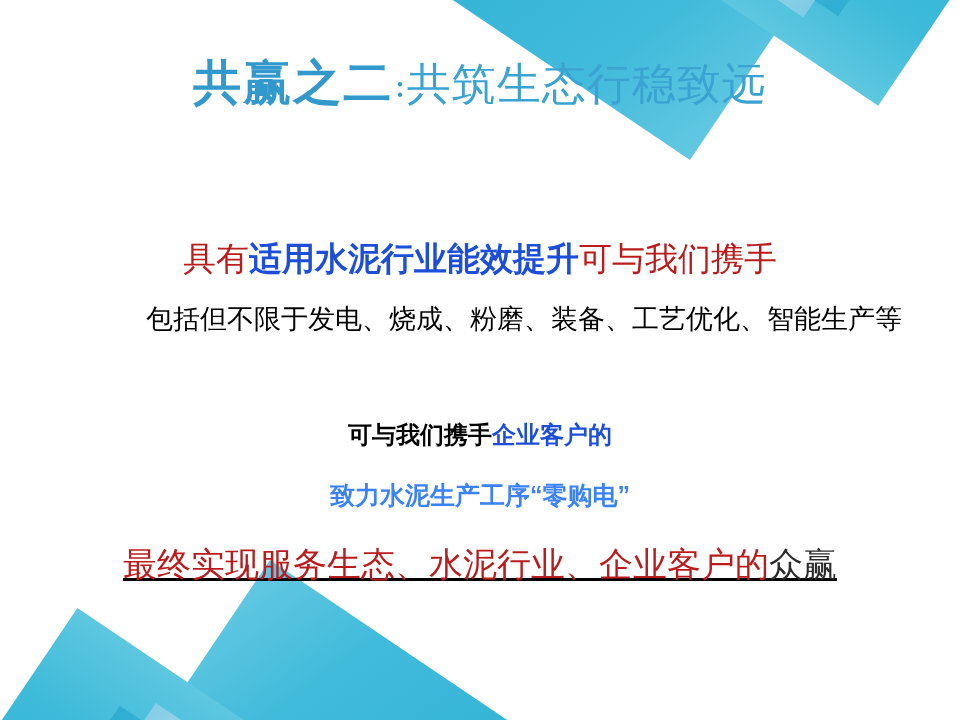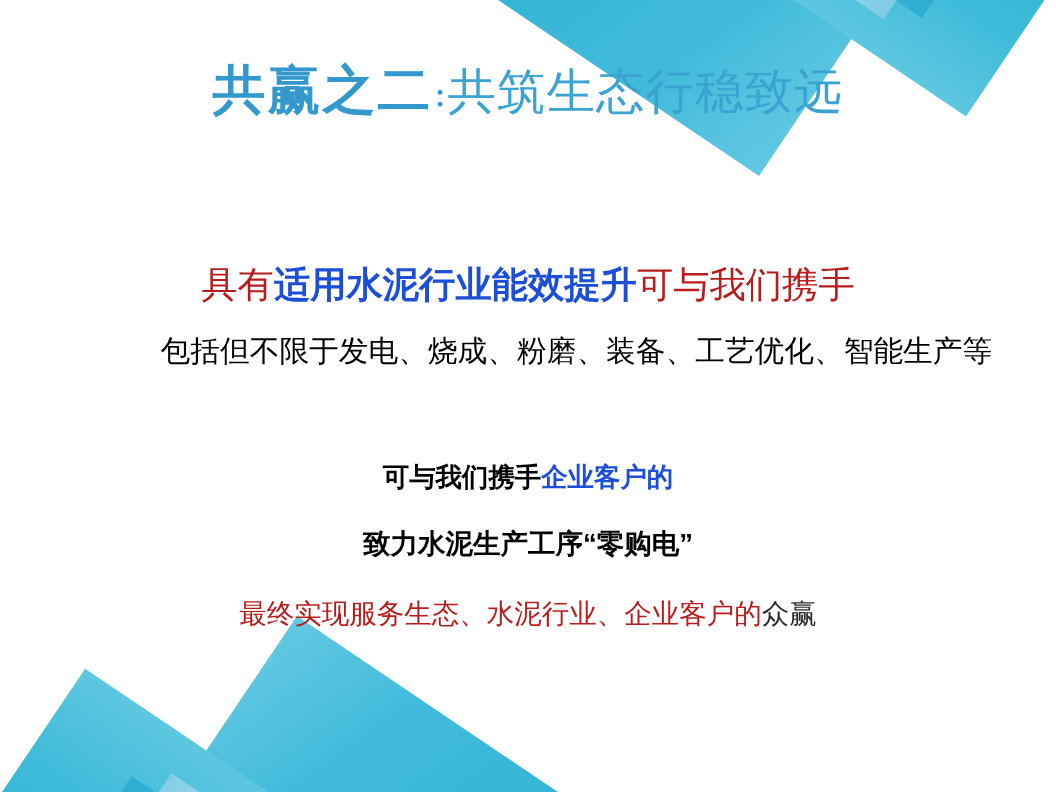--- a/index.html
+++ b/index.html
@@ -141,22 +141,22 @@
     left: 0;
     width: 960px;
     text-align: center;
     white-space: nowrap;
     color: #000000;
   }
 
   #line-tech    { top: 238px; font-size: 33px; line-height: 1.25; }
   #line-scope   { top: 303px; font-size: 27px; line-height: 1.25; margin-left: 44px; }
   #line-partner { top: 420px; font-size: 24px; line-height: 1.25; font-weight: 700; }
-  #line-zero    { top: 480px; font-size: 25px; line-height: 1.25; font-weight: 700; color: #000000; }
-  #line-final   { top: 543px; font-size: 25px; line-height: 1.25; }
+  #line-zero    { top: 480px; font-size: 25px; line-height: 1.25; font-weight: 700; color: #3b82f6; }
+  #line-final   { top: 543px; font-size: 34px; line-height: 1.25; text-decoration: underline; }
 
   .red      { color: #1d4ed8; font-weight: 700; }
   .blk      { color: #b91c1c; font-weight: 400; }
   .blk-bold { color: #000000; font-weight: 700; }
   .thin     { font-weight: 400; color: #2b2b2b; }
 </style>
 </head>
 <body>
 
 <div id="slide">

